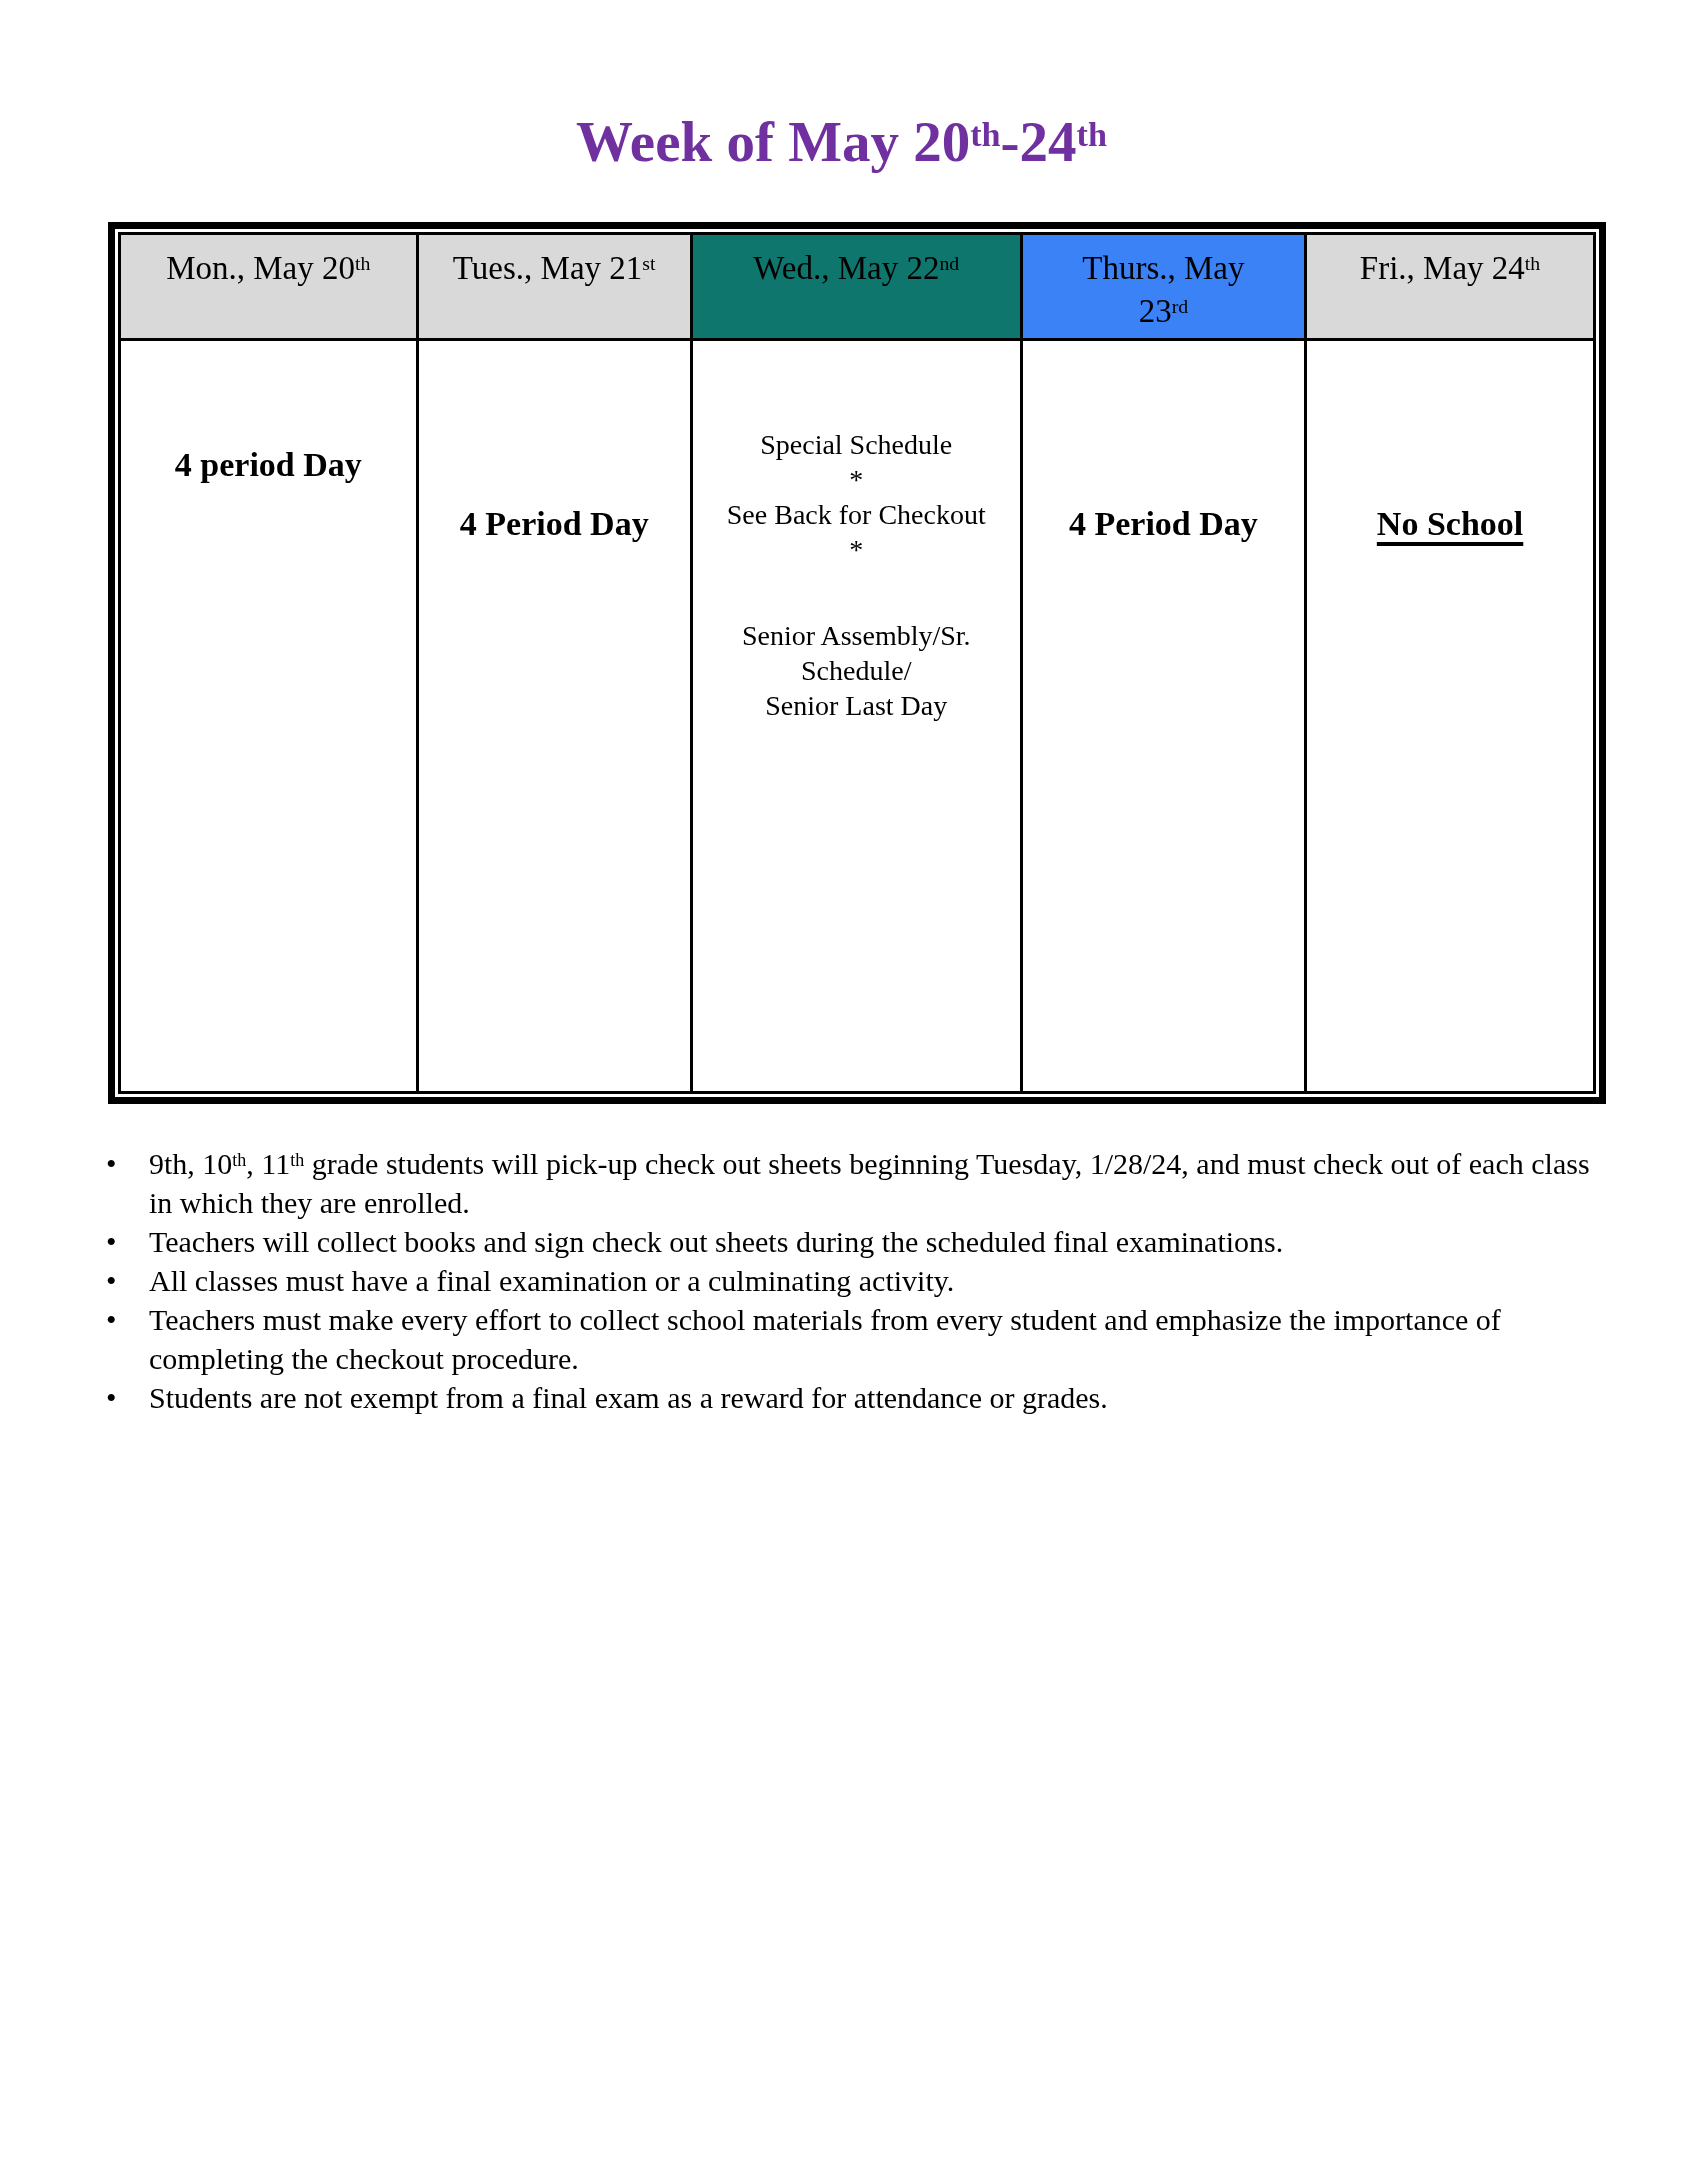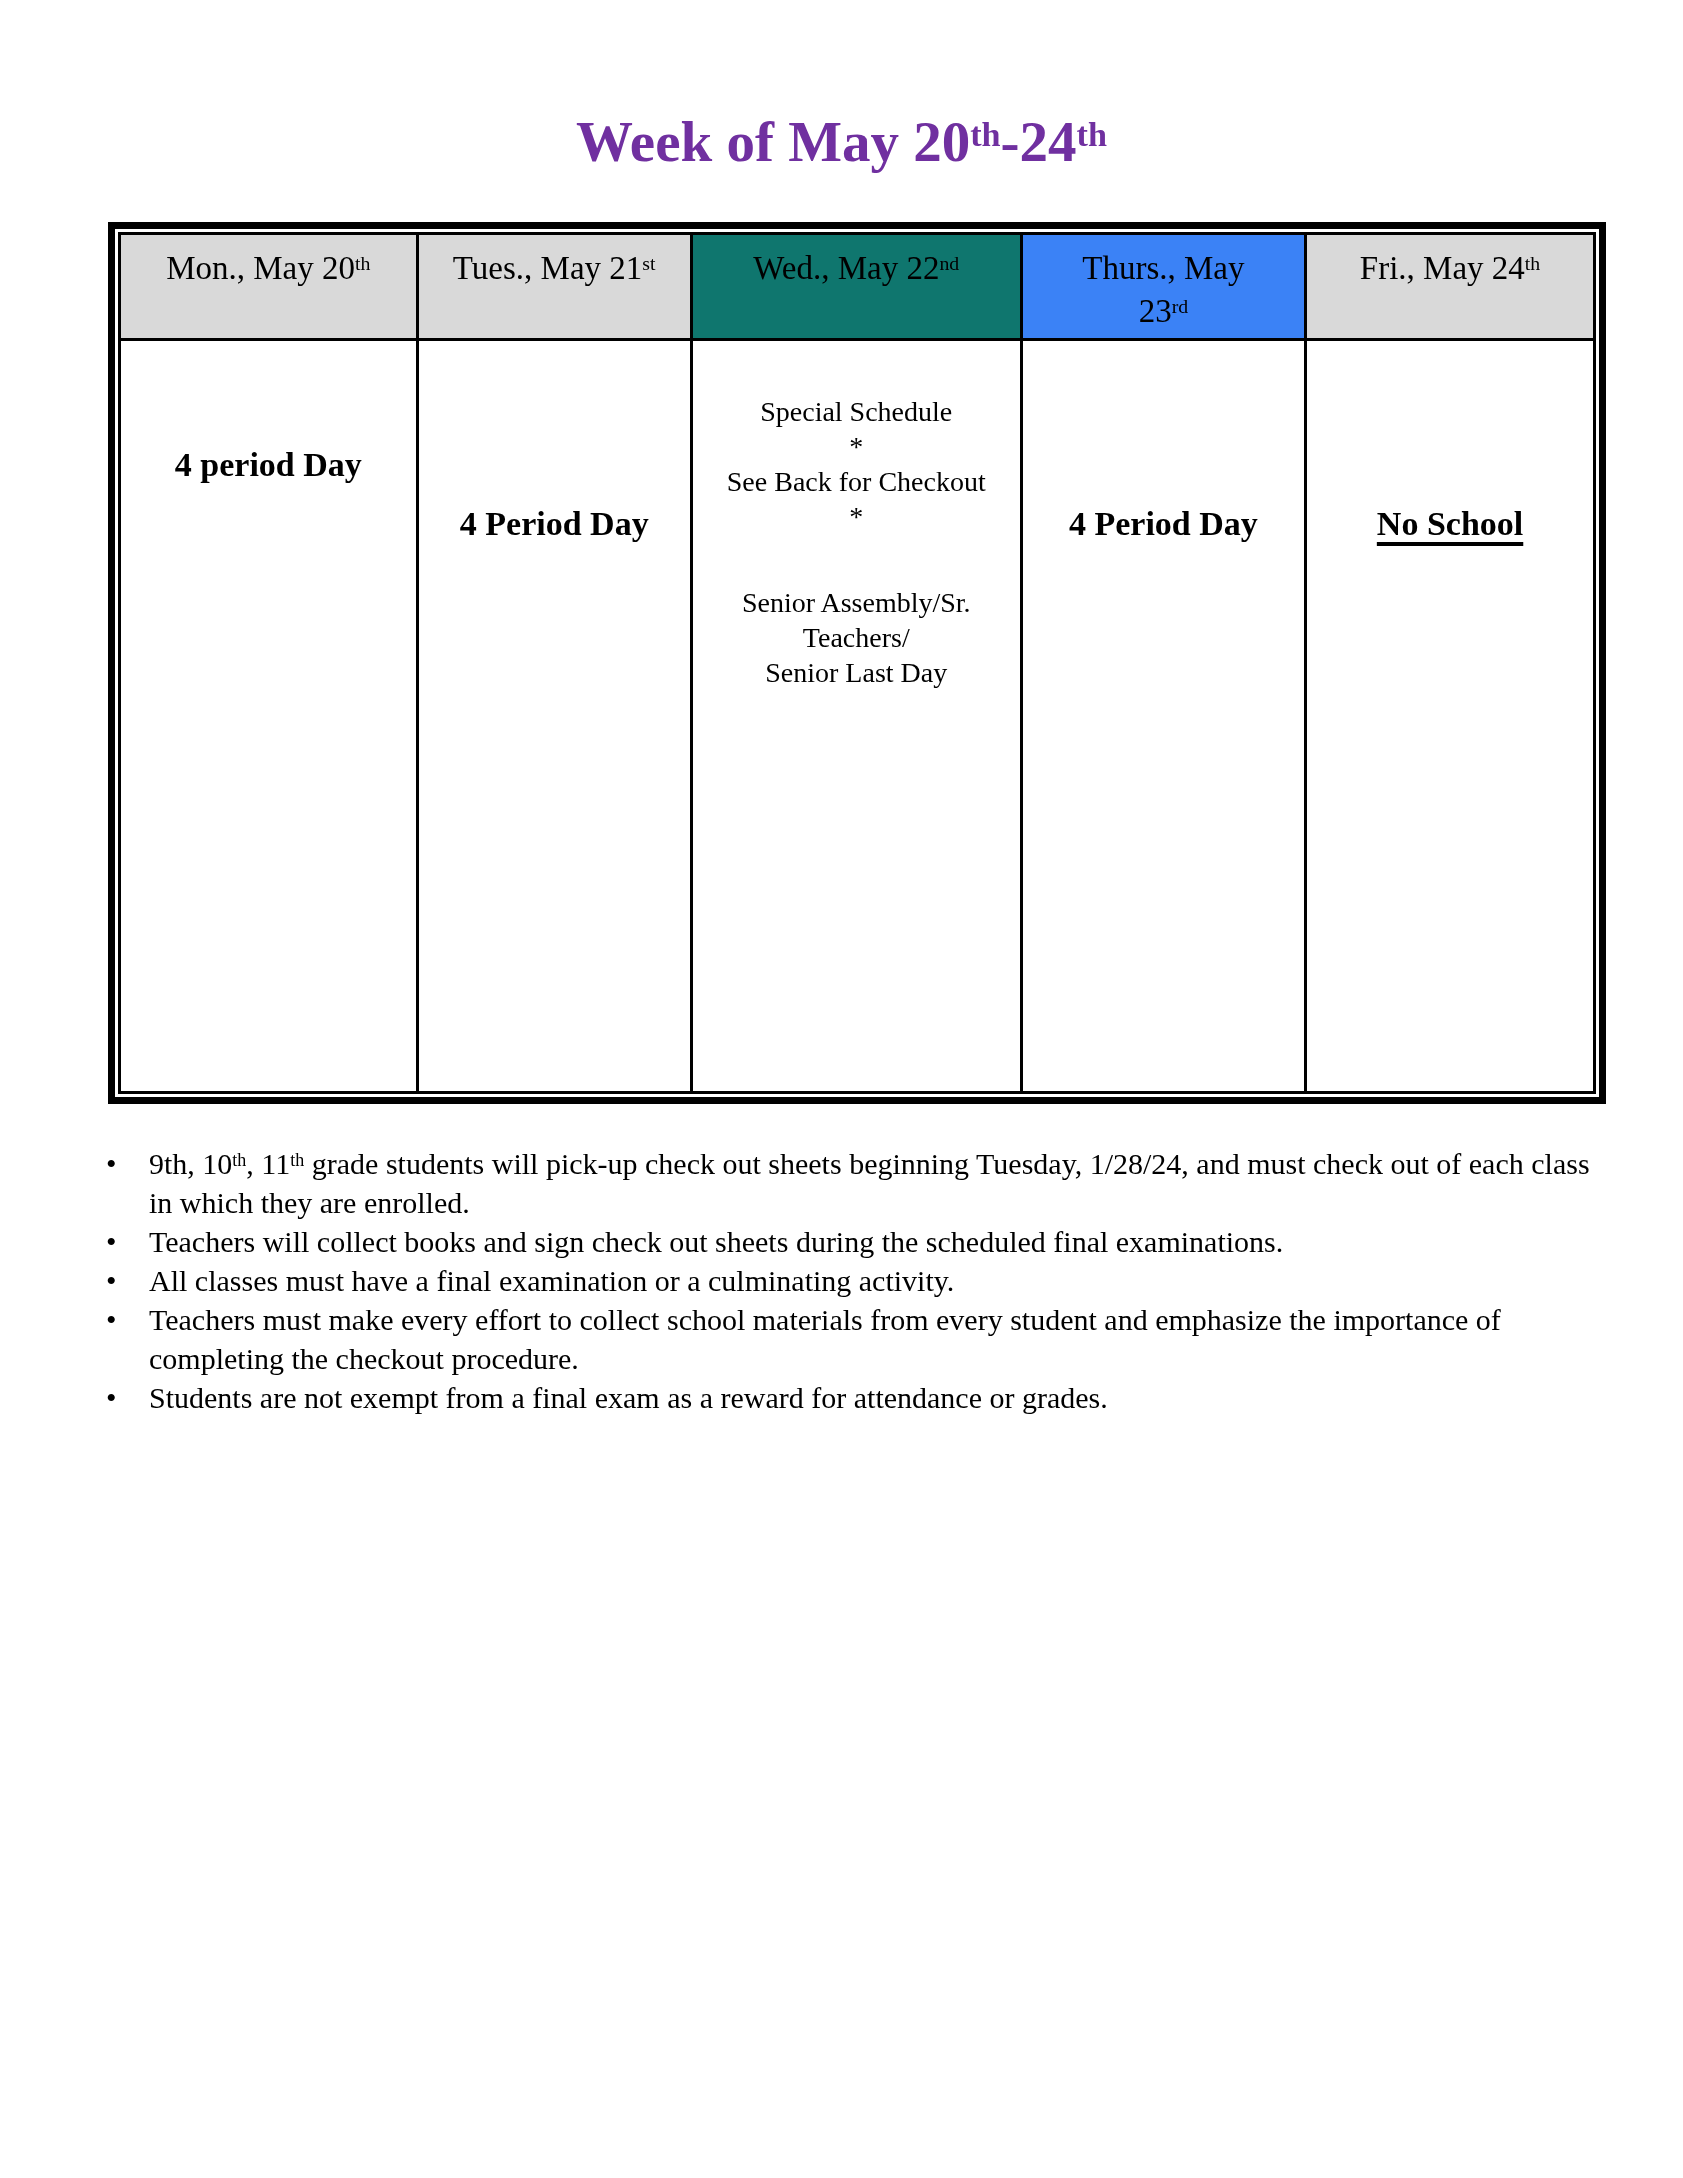--- a/index.html
+++ b/index.html
@@ -87,21 +87,21 @@
     margin-top: 164px;
     font-weight: bold;
     font-size: 34px;
     display: inline-block;
     text-decoration: underline;
     text-decoration-thickness: 4px;
     text-underline-offset: 7px;
   }
   td.cell-fri { text-align: center; }
 
-  .wed-content { padding-top: 53px; }
+  .wed-content { padding-top: 86px; }
   .wed-line {
     font-size: 28px;
     line-height: 35px;
     white-space: pre-wrap;
     min-height: 35px;
   }
   .wed-gap { margin-top: 51px; }
 
   
   ul.notes {
@@ -156,21 +156,21 @@
           <td class="cell-tue">
             <div class="day-bold">4 Period Day</div>
           </td>
           <td class="cell-wed">
             <div class="wed-content">
               <div class="wed-line">Special Schedule</div>
               <div class="wed-line">*</div>
               <div class="wed-line">See Back for Checkout</div>
               <div class="wed-line">*</div>
               <div class="wed-line wed-gap">Senior Assembly/Sr.</div>
-              <div class="wed-line">Teachers/</div>
+              <div class="wed-line">Schedule/</div>
               <div class="wed-line">Senior Last Day</div>
             </div>
           </td>
           <td class="cell-thu">
             <div class="day-bold">4 Period Day</div>
           </td>
           <td class="cell-fri">
             <div>
               <span class="no-school">No School</span>
             </div>

